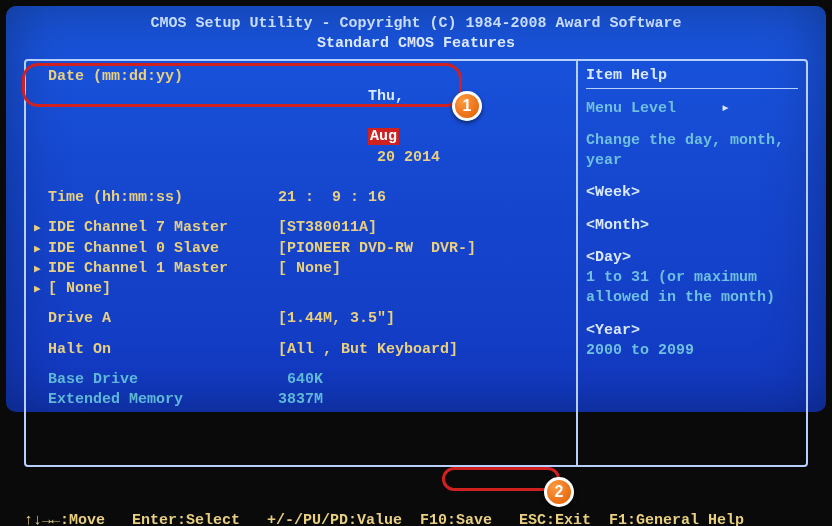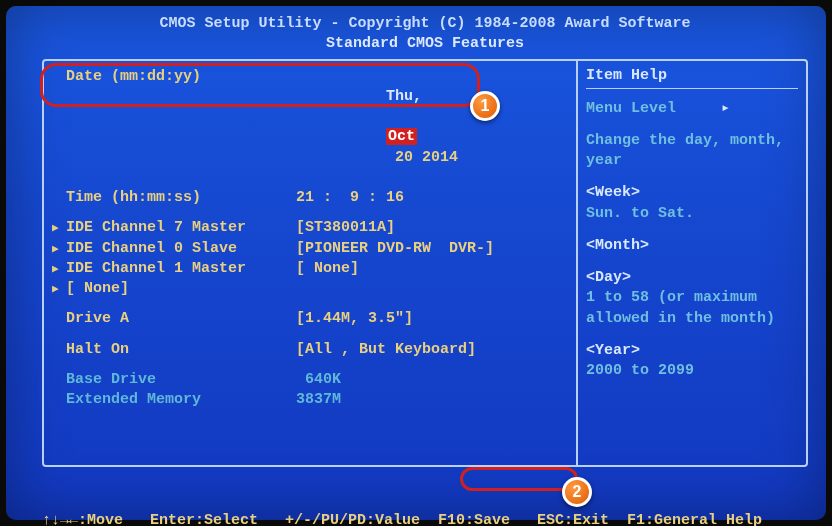--- a/index.html
+++ b/index.html
@@ -7,27 +7,27 @@
   body {
     background: #0a0a0a;
     font-family: "Courier New", monospace;
     font-size: 15px;
     font-weight: bold;
     color: #e8d080;
     padding: 6px;
   }
   .screen {
     width: 820px;
-    height: 514px;
+    height: 406px;
     margin: 0 auto;
     background: linear-gradient(180deg, #1a57e0 0%, #1648d0 40%, #1238c0 100%);
     border-radius: 10px;
     box-shadow: inset 0 0 60px rgba(0,0,0,0.35);
     position: relative;
-    padding: 8px 18px 6px 36px;
+    padding: 8px 18px 6px 18px;
   }
   .header { text-align: center; color: #d8e8ff; line-height: 1.35; margin-bottom: 4px; }
   .header .line1 { color: #c8dcff; }
   .header .line2 { color: #dce8ff; }
   .box {
     border: 2px solid #b8d0ff;
     border-radius: 4px;
     height: 408px;
     display: flex;
     position: relative;
@@ -116,21 +116,21 @@
 
   <div class="box">
     <div class="left-pane">
 
       <div class="row">
         <span class="tri"></span>
         <span class="label">Date (mm:dd:yy)</span>
         <span class="value">
           <span class="date-weekday">Thu,</span>
           <span> </span>
-          <span class="date-month hl">Oct</span>
+          <span class="date-month hl">Aug</span>
           <span> 20 2014</span>
         </span>
       </div>
 
       <div class="row">
         <span class="tri"></span>
         <span class="label">Time (hh:mm:ss)</span>
         <span class="value">21 :  9 : 16</span>
       </div>
 
@@ -194,28 +194,27 @@
       <div class="right-title">Item Help</div>
       <div class="right-sep"></div>
       <div class="help-line">
         <span>Menu Level</span>
         <span>&nbsp;&nbsp;&nbsp;</span>
         <span class="menu-arrow">▸</span>
       </div>
       <div class="help-line">Change the day, month, year</div>
       <div class="help-line">
         <span class="help-key">&lt;Week&gt;</span><br>
-        <span>Sun. to Sat.</span>
       </div>
       <div class="help-line">
         <span class="help-key">&lt;Month&gt;</span><br>
       </div>
       <div class="help-line">
         <span class="help-key">&lt;Day&gt;</span><br>
-        <span>1 to 58 (or maximum allowed in the month)</span>
+        <span>1 to 31 (or maximum allowed in the month)</span>
       </div>
       <div class="help-line">
         <span class="help-key">&lt;Year&gt;</span><br>
         <span>2000 to 2099</span>
       </div>
     </div>
   </div>
 
   <div class="footer">
     <span class="fline">↑↓→←:Move   Enter:Select   +/-/PU/PD:Value  F10:Save   ESC:Exit  F1:General Help</span>

